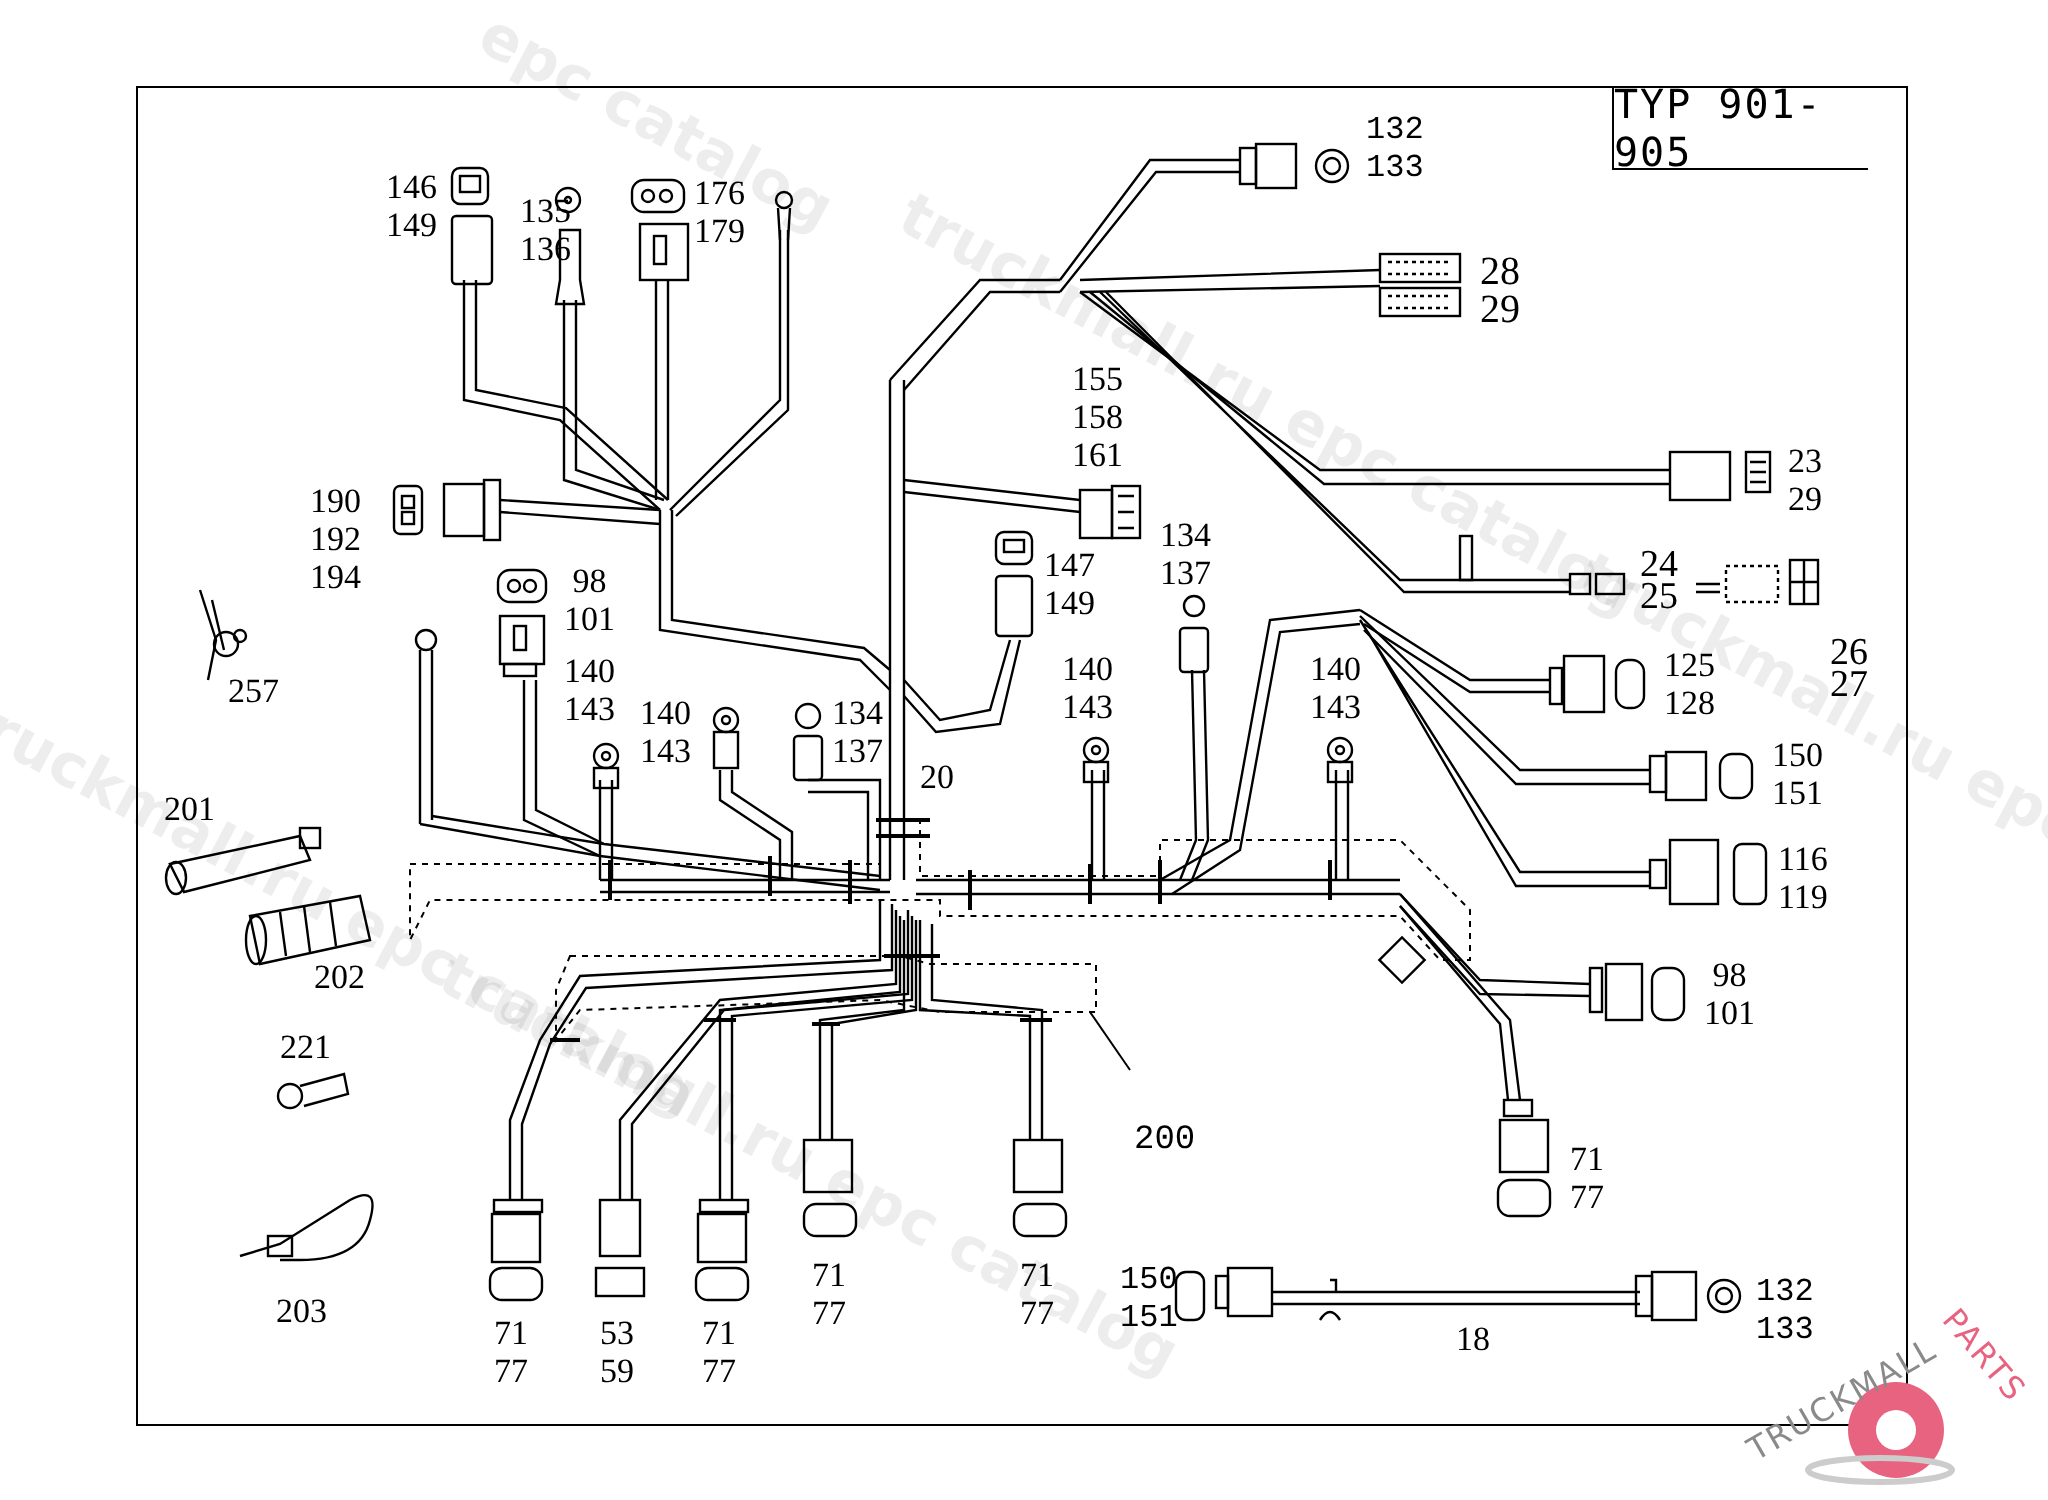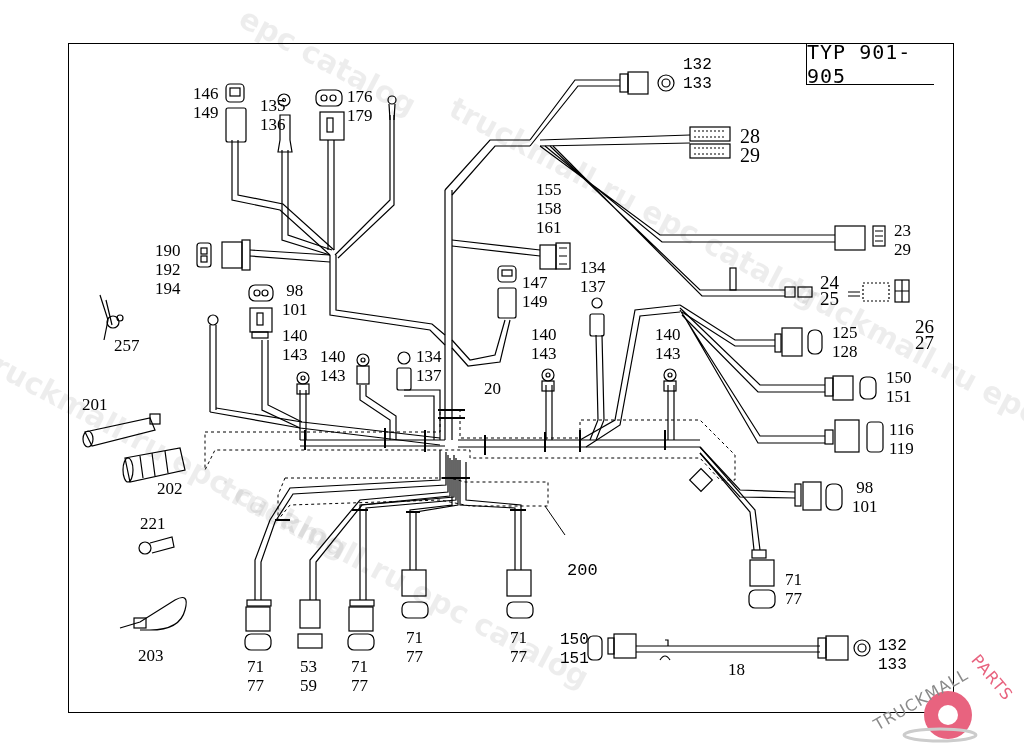--- a/index.html
+++ b/index.html
@@ -339,21 +339,21 @@
   <div class="lbl" style="left:531px;top:325px;">140
 143</div>
   <div class="lbl" style="left:655px;top:325px;">140
 143</div>
   <div class="lbl" style="left:832px;top:323px;">125
 128</div>
   <div class="lbl" style="left:886px;top:368px;">150
 151</div>
   <div class="lbl" style="left:889px;top:420px;">116
 119</div>
-  <div class="lbl" style="left:460px;top:379px;margin-left:24px;">20</div>
+  <div class="lbl" style="left:460px;top:379px;">20</div>
   <div class="lbl" style="left:82px;top:395px;">201</div>
   <div class="lbl" style="left:157px;top:479px;">202</div>
   <div class="lbl" style="left:852px;top:478px;">98
 101</div>
   <div class="lbl" style="left:140px;top:514px;">221</div>
   <div class="lbl" style="left:567px;top:561px;font-family:'Liberation Mono',monospace;">200</div>
   <div class="lbl" style="left:785px;top:570px;">71
 77</div>
   <div class="lbl" style="left:138px;top:646px;">203</div>
   <div class="lbl c" style="left:247px;top:657px;">71

